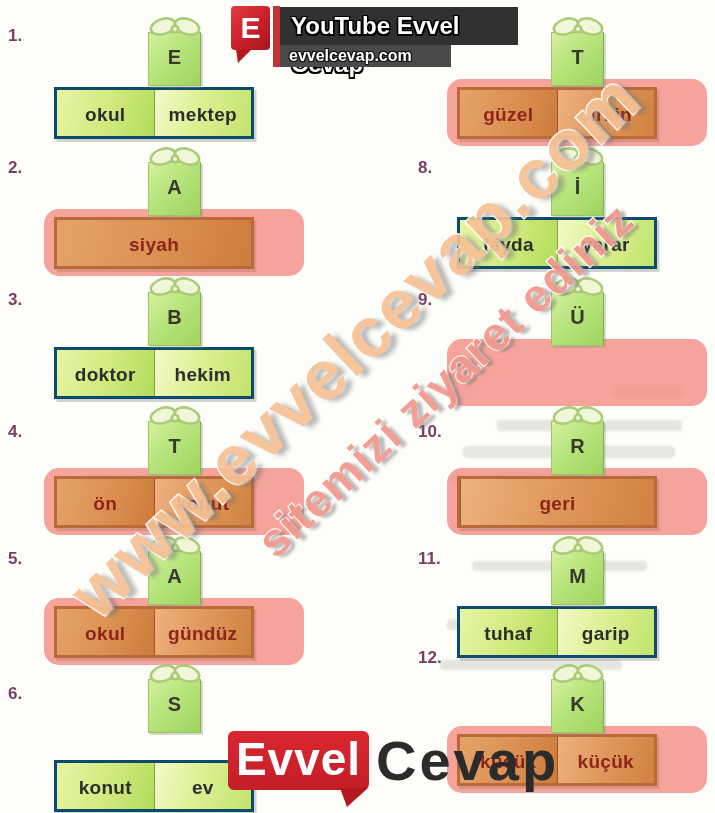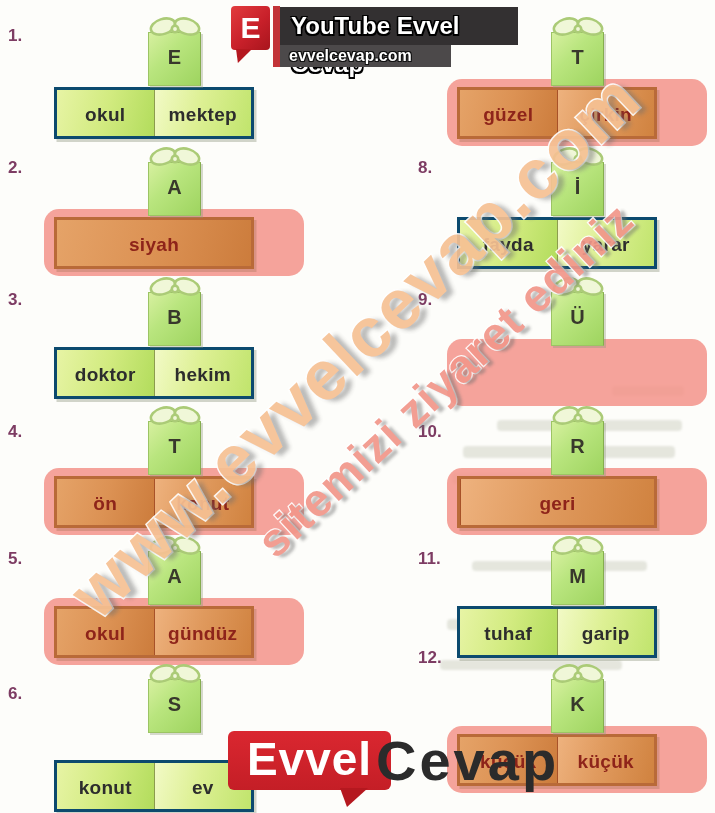--- a/index.html
+++ b/index.html
@@ -52,21 +52,21 @@
   .banner-stripe{position:absolute;left:273px;top:6px;width:7px;height:61px;background:#c23337;}
   .banner-bar1{position:absolute;left:280px;top:7px;width:238px;height:38px;background:#333031;
        color:#fff;font-size:24px;font-weight:bold;line-height:38px;padding-left:11px;box-sizing:border-box;
        text-shadow:-1.5px -1.5px 0 #000,1.5px -1.5px 0 #000,-1.5px 1.5px 0 #000,1.5px 1.5px 0 #000;}
   .banner-bar2{position:absolute;left:280px;top:45px;width:171px;height:22px;background:#4c494a;
        color:#fff;font-size:16px;font-weight:bold;line-height:22px;padding-left:9px;box-sizing:border-box;
        text-shadow:-1px -1px 0 #111,1px -1px 0 #111,-1px 1px 0 #111,1px 1px 0 #111;}
 
   
   .footer-logo{position:absolute;left:0;top:0;z-index:10;}
-  .footer-red{position:absolute;left:228px;top:731px;width:163px;height:59px;border-radius:6px;
+  .footer-red{position:absolute;left:228px;top:731px;width:141px;height:59px;border-radius:6px;
        background:linear-gradient(180deg,#da2730 0%,#c41e26 100%);
        text-align:center;line-height:57px;font-size:46px;font-weight:bold;color:#ffffff;letter-spacing:1px;}
   .footer-tail{position:absolute;left:112px;top:57px;width:28px;height:19px;background:#b5181f;
        clip-path:polygon(0 0,100% 0,25% 100%);}
   .footer-dark{position:absolute;left:376px;top:733px;height:58px;line-height:56px;
        font-size:56px;font-weight:bold;color:#2b2b2b;letter-spacing:3px;}
 </style>
 </head>
 <body>
 

